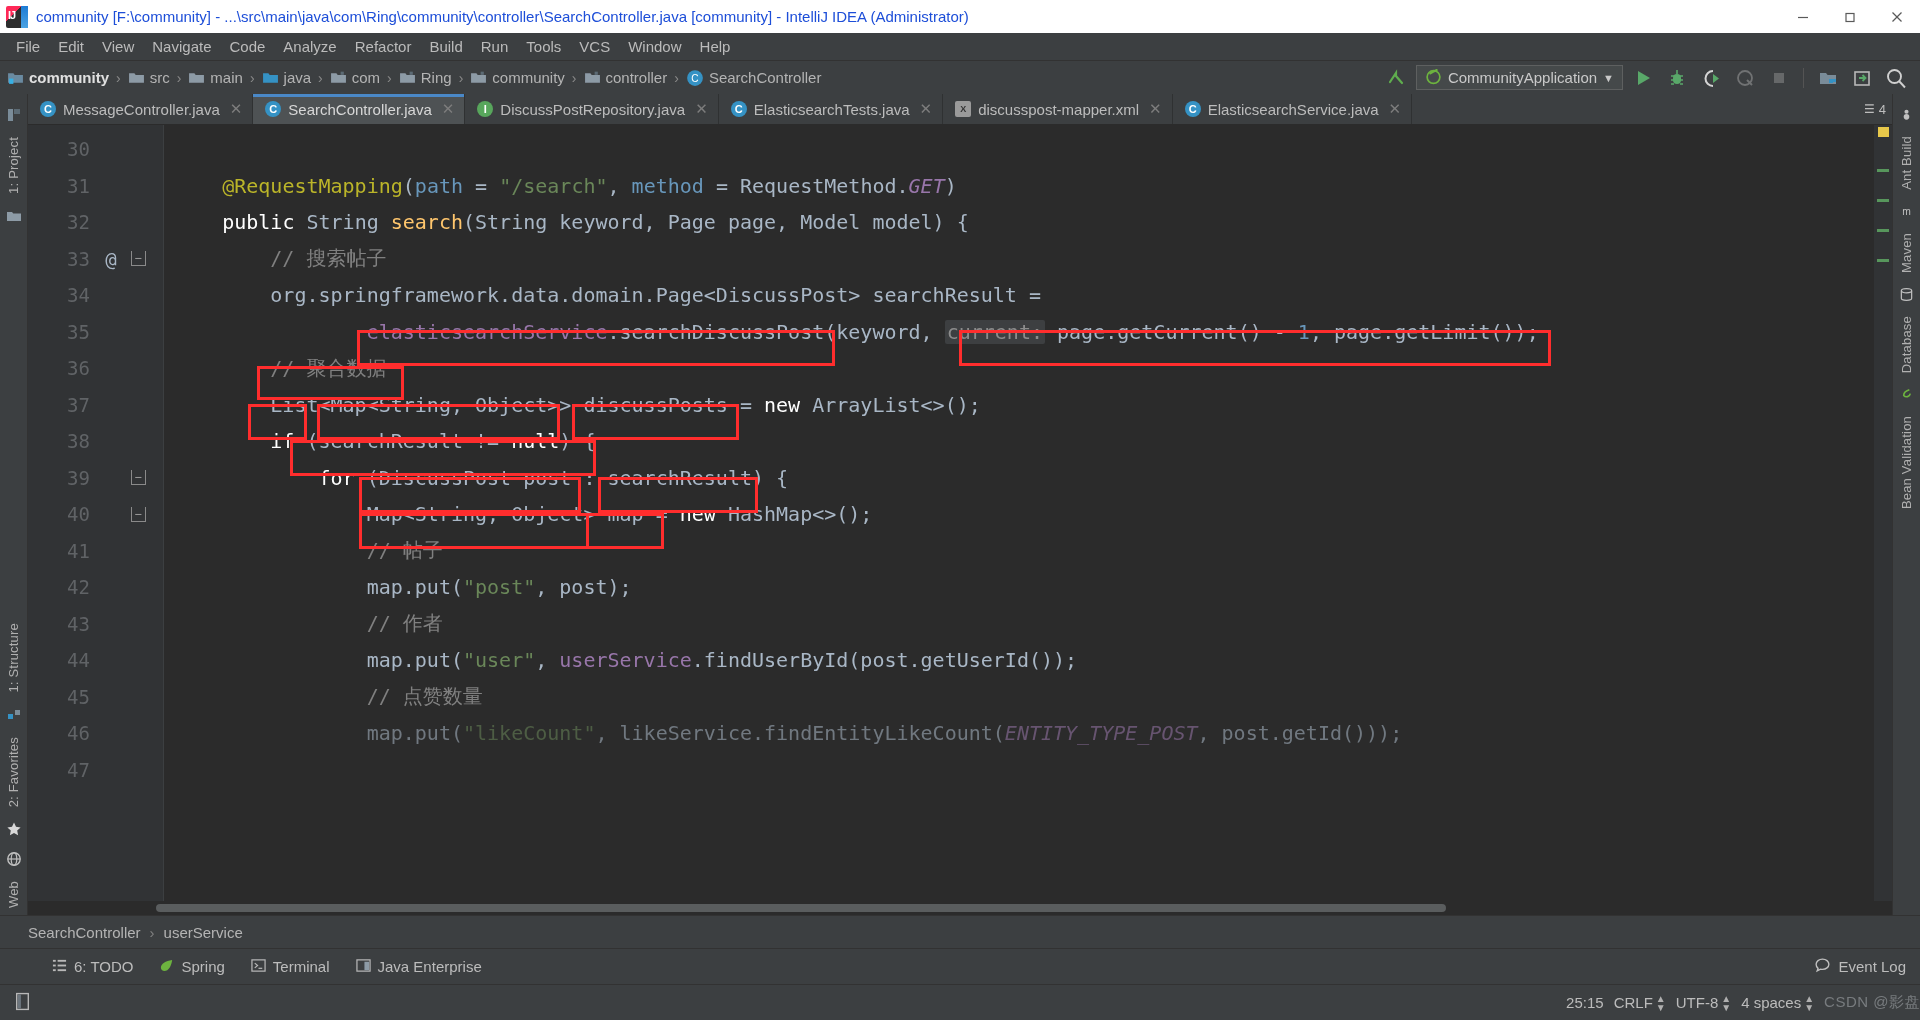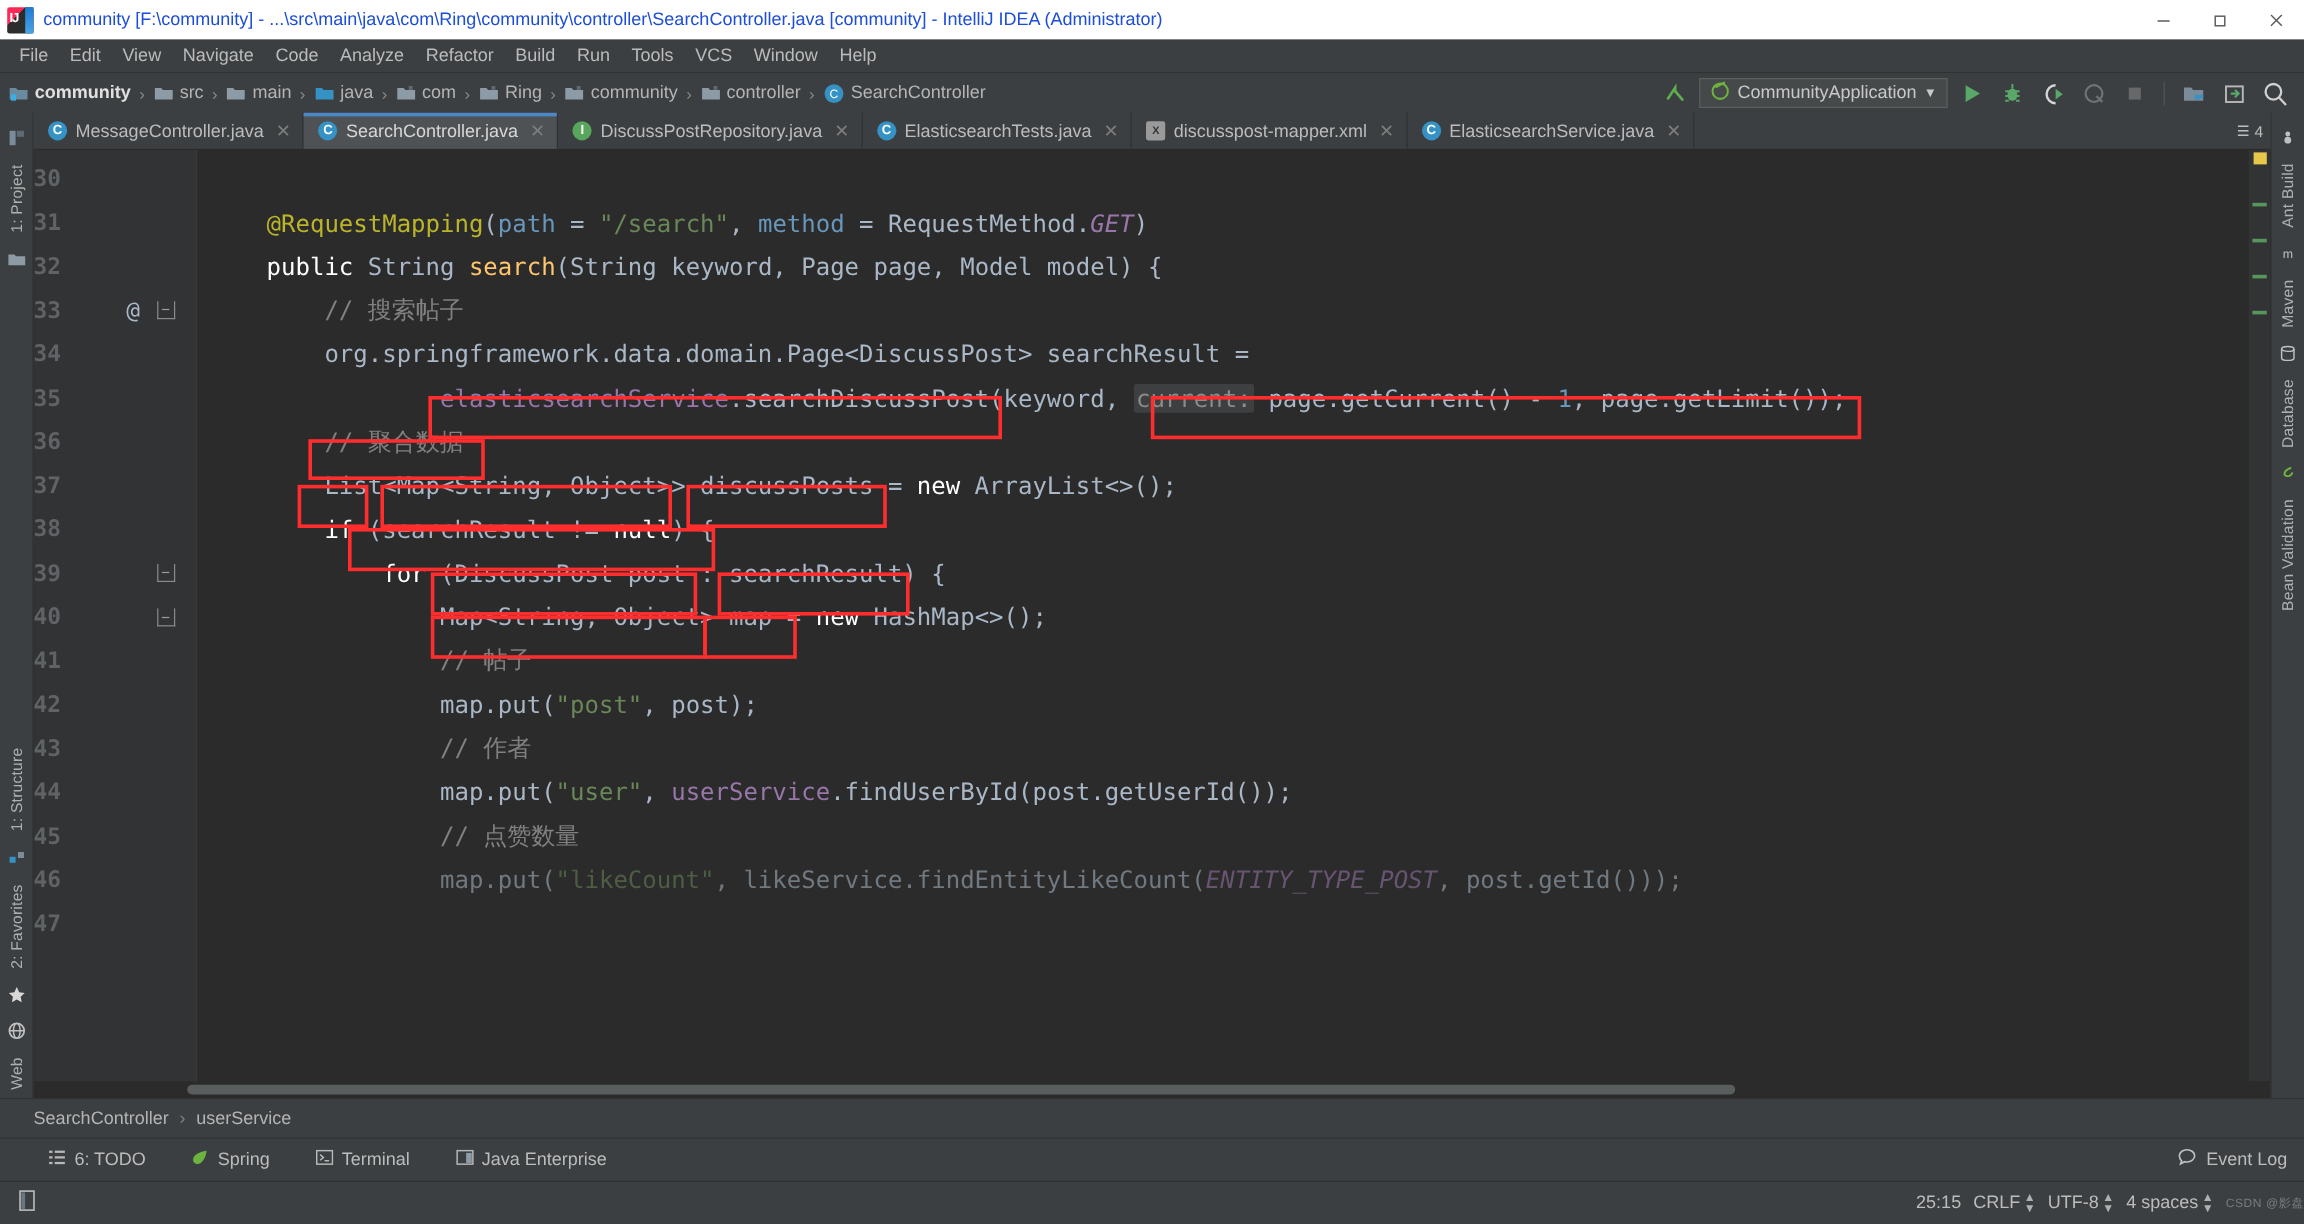--- a/index.html
+++ b/index.html
@@ -113,21 +113,21 @@
   .fi-xml { background:#9a9a9a; border-radius:2px; }
 
   
   .editor-wrap { flex:1 1 auto; display:flex; min-height:0; background:#2b2b2b; position:relative; }
   .gutter {
     width: 135px; flex: 0 0 135px; background:#313335; position:relative;
     font-family: "DejaVu Sans Mono", monospace; font-size: 19px; color:#606366;
     padding-top: 6px;
   }
   .gline { height: 36.5px; display:flex; align-items:center; justify-content:flex-start; position:relative; }
-  .gnum { width: 66px; padding-right: 4px; font-weight: bold; }
+  .gnum { width: 66px; text-align: right; padding-right: 4px; }
   .gmark { width: 34px; text-align:center; color:#a9b7c6; font-size:19px; }
   .gfold {
     width: 20px; display:flex; align-items:center; justify-content:center;
   }
   .foldbox {
     width:15px; height:15px; border:1px solid #8a8a8a; color:#9a9a9a;
     display:flex; align-items:center; justify-content:center; font-size:12px; line-height:1;
     border-top:none;
   }
   .code {
@@ -162,36 +162,36 @@
 
   
   .bottom-crumb {
     height:33px; background:#3c3f41; display:flex; align-items:center; padding-left:28px;
     font-size:15px; color:#b4b4b4; flex:0 0 33px; border-top:1px solid #323232;
   }
   .bottom-crumb .sep { color:#808080; margin:0 9px; }
 
   
   .toolwin {
-    height:36px; background:#3c3f41; display:flex; align-items:center; padding-left:40px;
-    gap:38px; flex:0 0 36px; border-top:1px solid #323232;
+    height:36px; background:#3c3f41; display:flex; align-items:center; padding-left:52px;
+    gap:26px; flex:0 0 36px; border-top:1px solid #323232;
   }
   .tw-item { display:flex; align-items:center; gap:7px; font-size:15px; color:#bcbcbc; white-space:nowrap; }
   .toolwin-right { margin-left:auto; display:flex; align-items:center; padding-right:14px; gap:7px;
     font-size:15px; color:#bcbcbc; }
 
   
   .statusbar {
     height:36px; background:#3c3f41; display:flex; align-items:center; padding-left:14px;
     flex:0 0 36px; border-top:1px solid #323232; font-size:15px; color:#bcbcbc;
   }
   .status-right { margin-left:auto; display:flex; align-items:center; gap:10px; }
   .st { display:flex; align-items:center; gap:3px; white-space:nowrap; }
   .caret-updown { display:inline-block; font-size:10px; line-height:9px; color:#b0b0b0; }
-  .watermark { color:#7e8285; font-size:10px; letter-spacing:.5px; white-space:nowrap; opacity:.9; }
+  .watermark { color:#7e8285; font-size:15px; letter-spacing:.5px; white-space:nowrap; opacity:.9; }
 </style>
 </head>
 <body>
 
 <div class="app">
 
   <div class="titlebar">
     <div class="ij-logo"></div>
     <div class="title-text">community [F:\community] - ...\src\main\java\com\Ring\community\controller\SearchController.java [community] - IntelliJ IDEA (Administrator)</div>
     <div class="win-controls">

